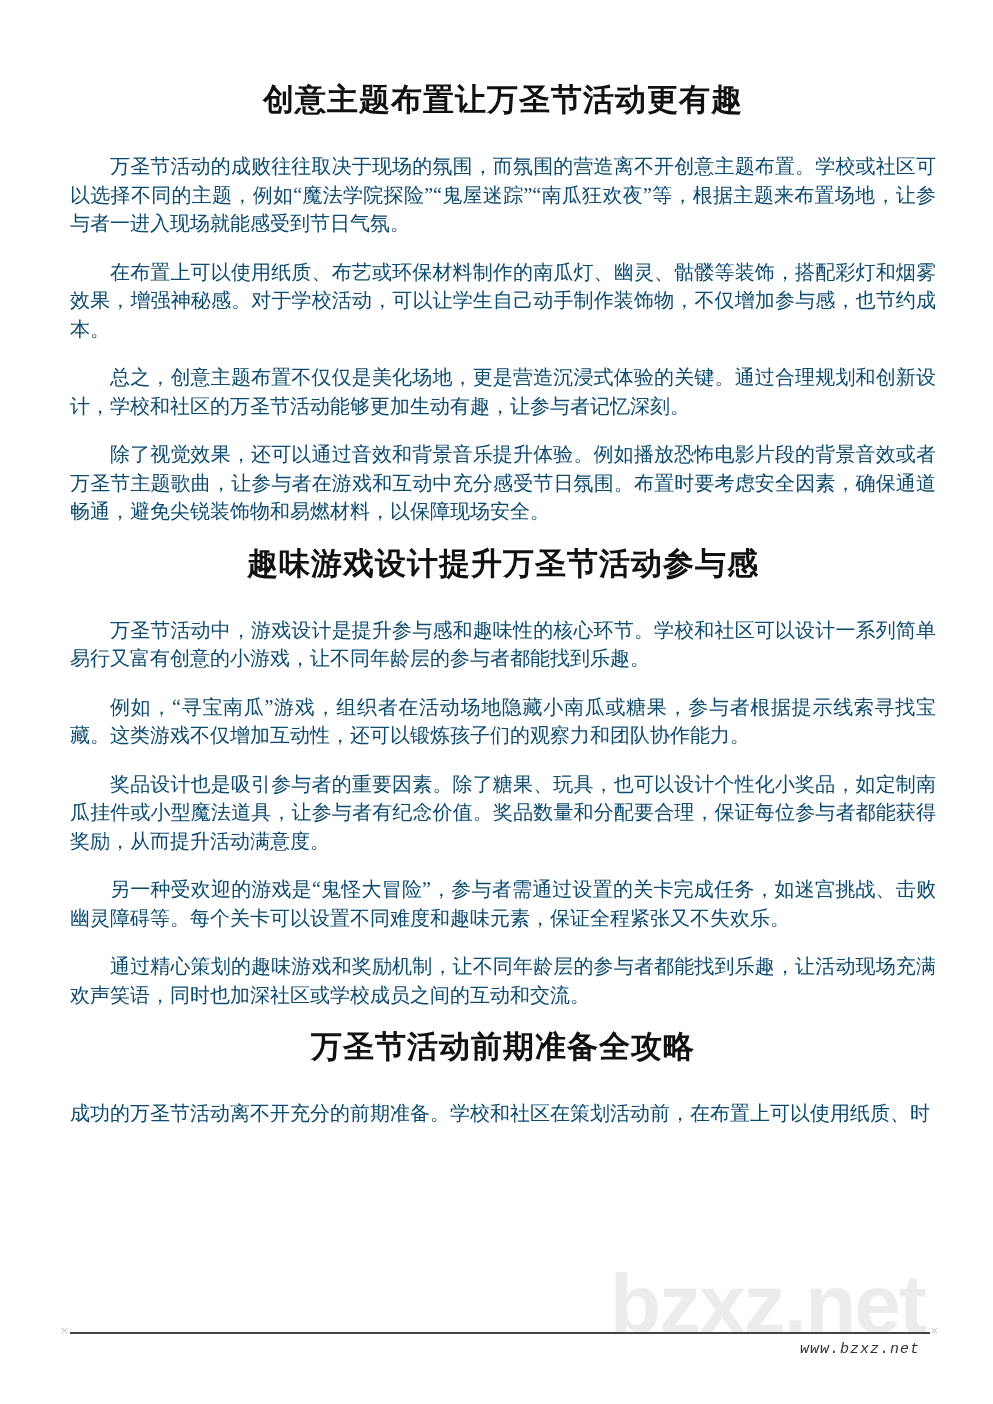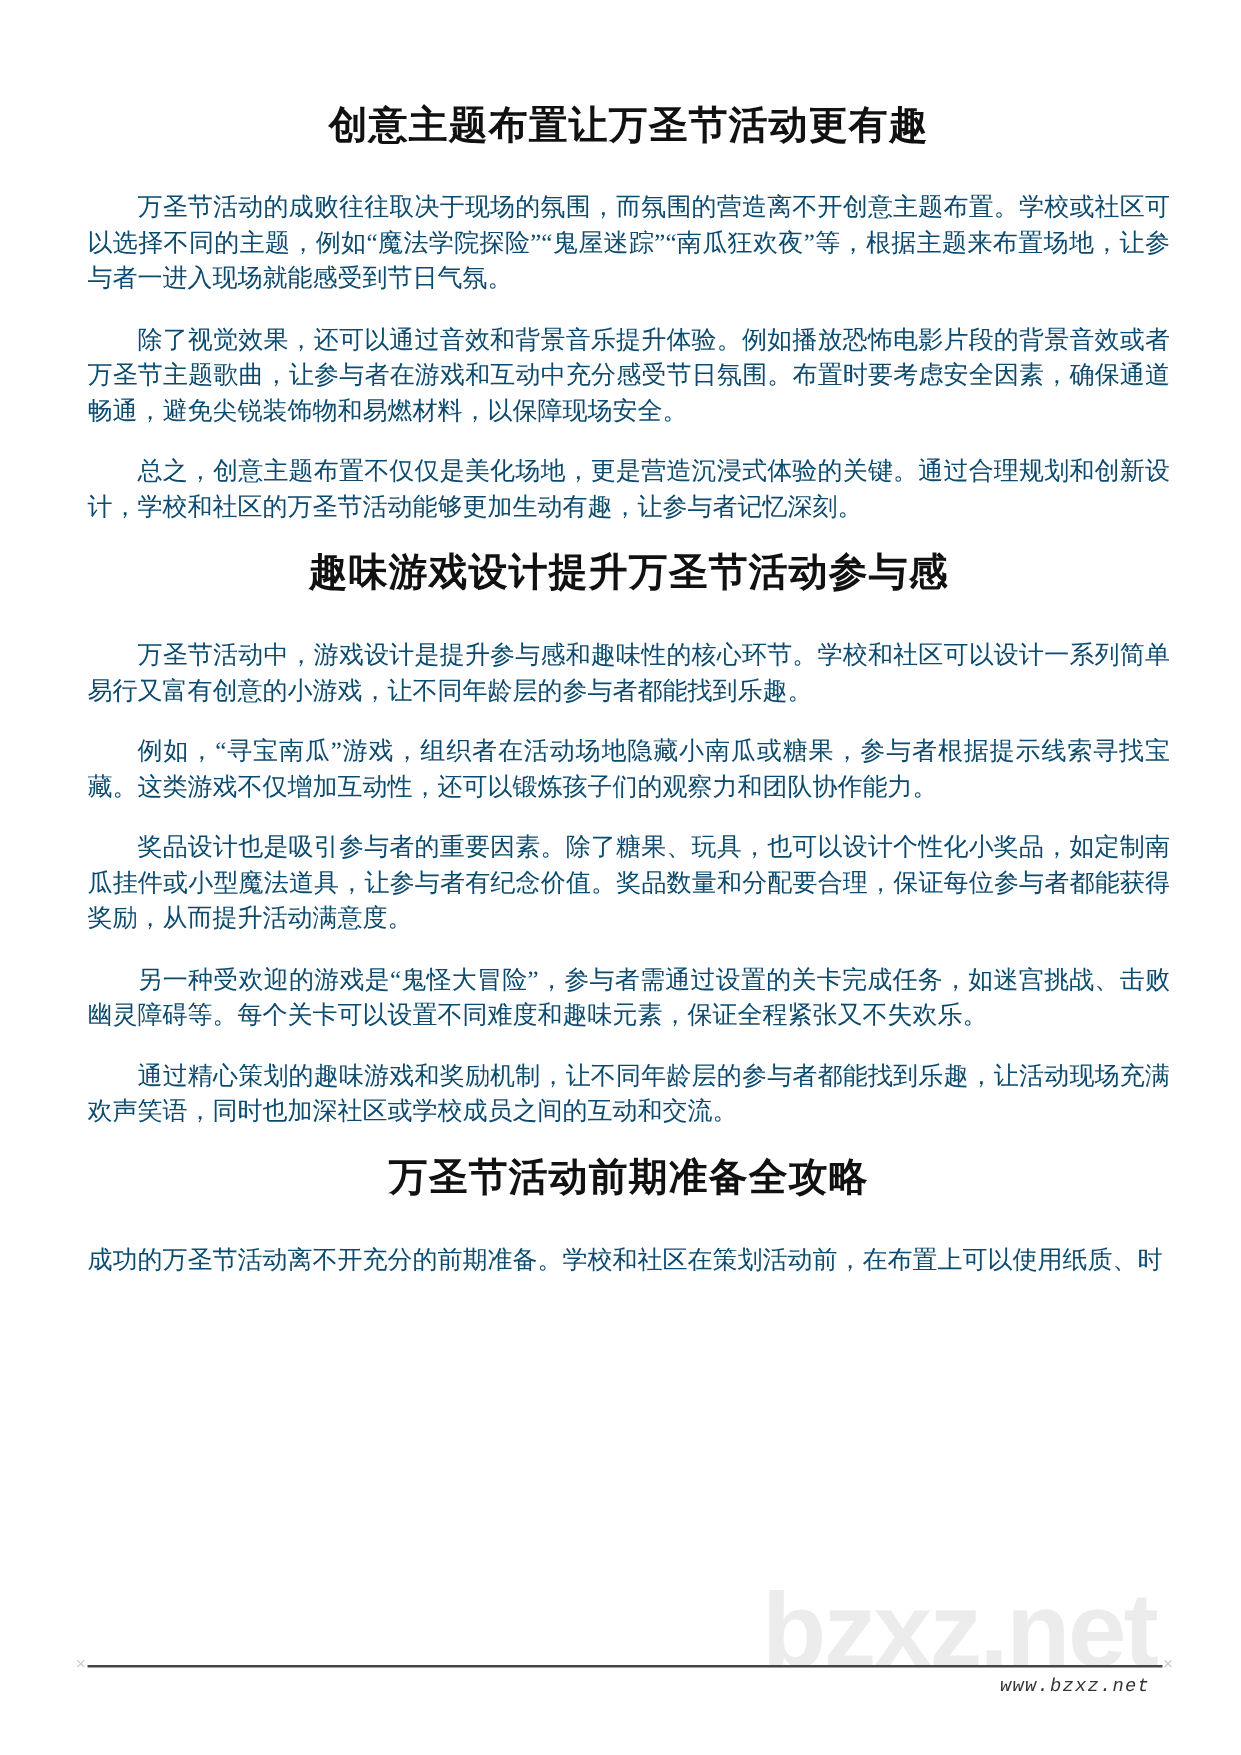--- a/index.html
+++ b/index.html
@@ -93,22 +93,23 @@
 
 <div class="page">
 
   <div class="watermark">bzxz.net</div>
 
   <main class="content">
 
     <section class="article">
       <h1 class="article-title">创意主题布置让万圣节活动更有趣</h1>
       <p class="para">万圣节活动的成败往往取决于现场的氛围，而氛围的营造离不开创意主题布置。学校或社区可以选择不同的主题，例如“魔法学院探险”“鬼屋迷踪”“南瓜狂欢夜”等，根据主题来布置场地，让参与者一进入现场就能感受到节日气氛。</p>
+      <p class="para">在布置上可以使用纸质、布艺或环保材料制作的南瓜灯、幽灵、骷髅等装饰，搭配彩灯和烟雾效果，增强神秘感。对于学校活动，可以让学生自己动手制作装饰物，不仅增加参与感，也节约成本。</p>
+      <p class="para">总之，创意主题布置不仅仅是美化场地，更是营造沉浸式体验的关键。通过合理规划和创新设计，学校和社区的万圣节活动能够更加生动有趣，让参与者记忆深刻。</p>
       <p class="para">除了视觉效果，还可以通过音效和背景音乐提升体验。例如播放恐怖电影片段的背景音效或者万圣节主题歌曲，让参与者在游戏和互动中充分感受节日氛围。布置时要考虑安全因素，确保通道畅通，避免尖锐装饰物和易燃材料，以保障现场安全。</p>
-      <p class="para">总之，创意主题布置不仅仅是美化场地，更是营造沉浸式体验的关键。通过合理规划和创新设计，学校和社区的万圣节活动能够更加生动有趣，让参与者记忆深刻。</p>
     </section>
 
     <section class="article">
       <h1 class="article-title">趣味游戏设计提升万圣节活动参与感</h1>
       <p class="para">万圣节活动中，游戏设计是提升参与感和趣味性的核心环节。学校和社区可以设计一系列简单易行又富有创意的小游戏，让不同年龄层的参与者都能找到乐趣。</p>
       <p class="para">例如，“寻宝南瓜”游戏，组织者在活动场地隐藏小南瓜或糖果，参与者根据提示线索寻找宝藏。这类游戏不仅增加互动性，还可以锻炼孩子们的观察力和团队协作能力。</p>
       <p class="para">奖品设计也是吸引参与者的重要因素。除了糖果、玩具，也可以设计个性化小奖品，如定制南瓜挂件或小型魔法道具，让参与者有纪念价值。奖品数量和分配要合理，保证每位参与者都能获得奖励，从而提升活动满意度。</p>
       <p class="para">另一种受欢迎的游戏是“鬼怪大冒险”，参与者需通过设置的关卡完成任务，如迷宫挑战、击败幽灵障碍等。每个关卡可以设置不同难度和趣味元素，保证全程紧张又不失欢乐。</p>
       <p class="para">通过精心策划的趣味游戏和奖励机制，让不同年龄层的参与者都能找到乐趣，让活动现场充满欢声笑语，同时也加深社区或学校成员之间的互动和交流。</p>
     </section>

